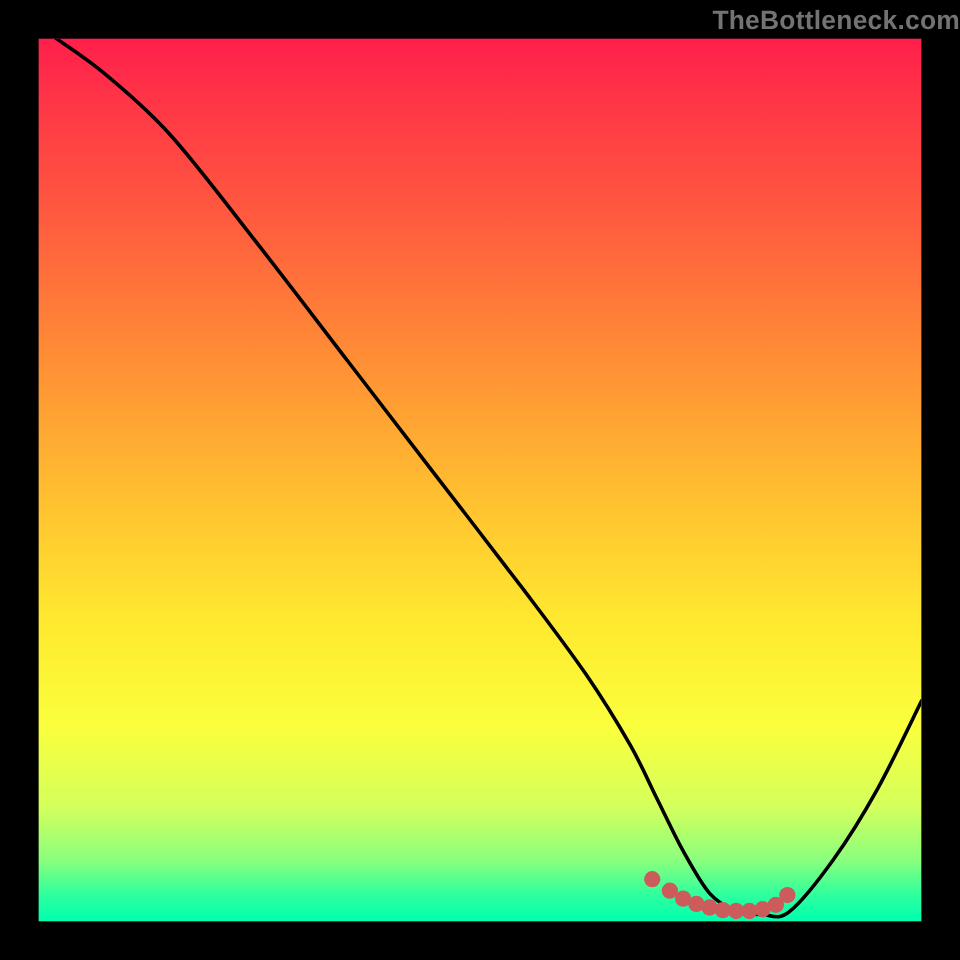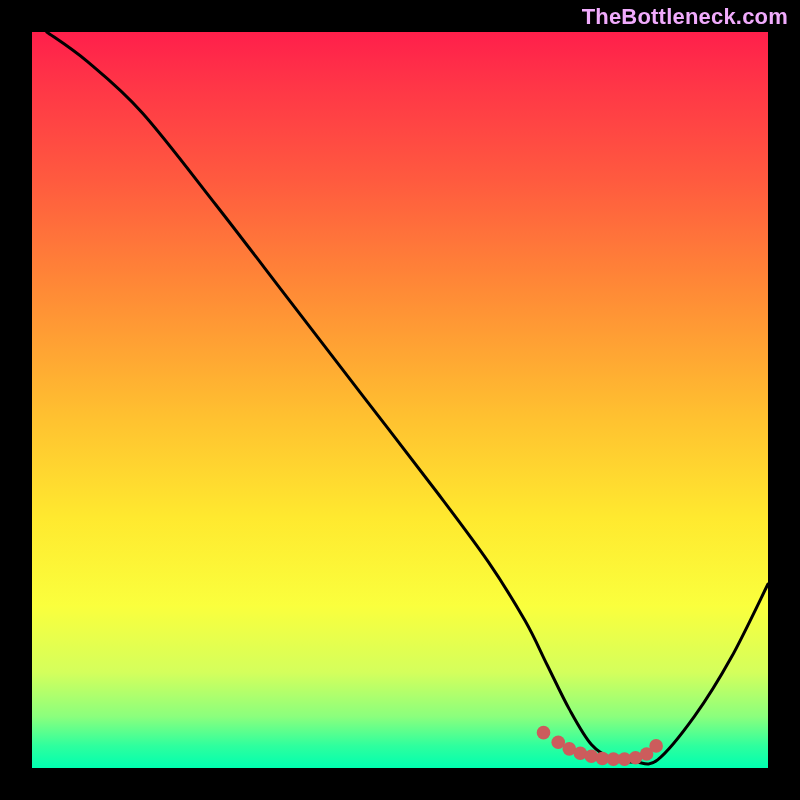--- a/index.html
+++ b/index.html
@@ -13,22 +13,22 @@
   }
   .frame {
     position: relative;
     width: 800px;
     height: 800px;
     background: #000;
   }
   .watermark {
     position: absolute;
     top: 4px;
-    right: 12px;
-    color: #f0abfc;
+    right: 0;
+    color: #737373;
     font-size: 22px;
     font-weight: bold;
     letter-spacing: 0.2px;
     z-index: 5;
   }
   .plot-area {
     position: absolute;
     left: 32px;
     top: 32px;
     width: 736px;

